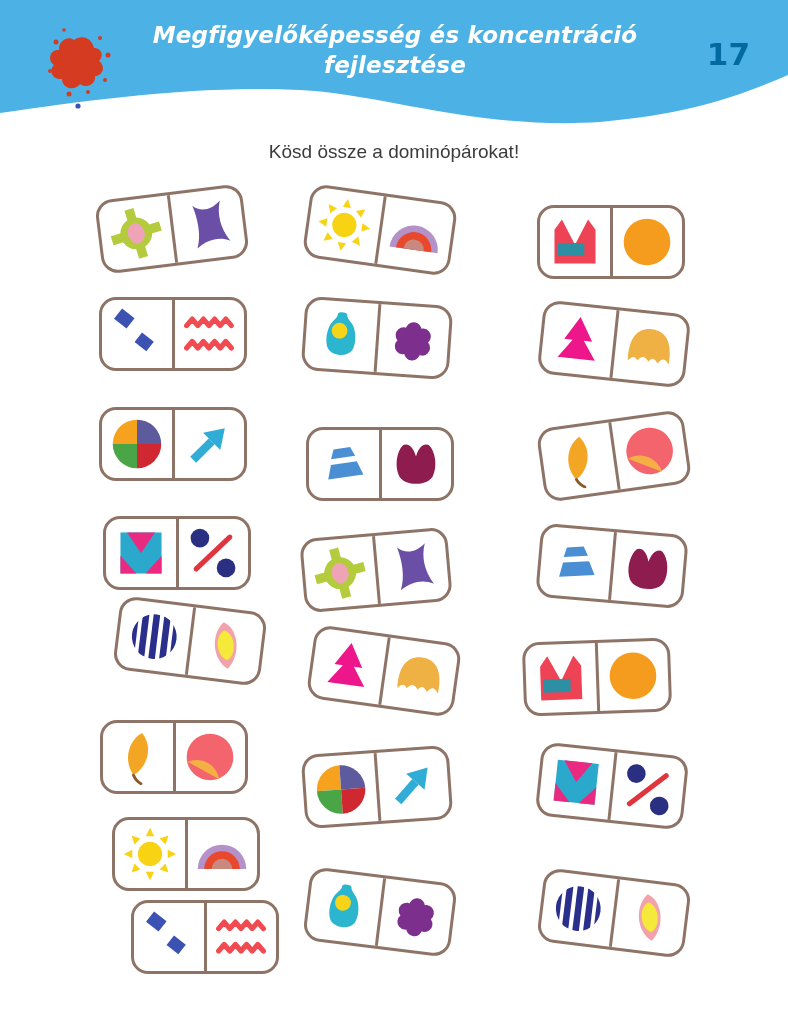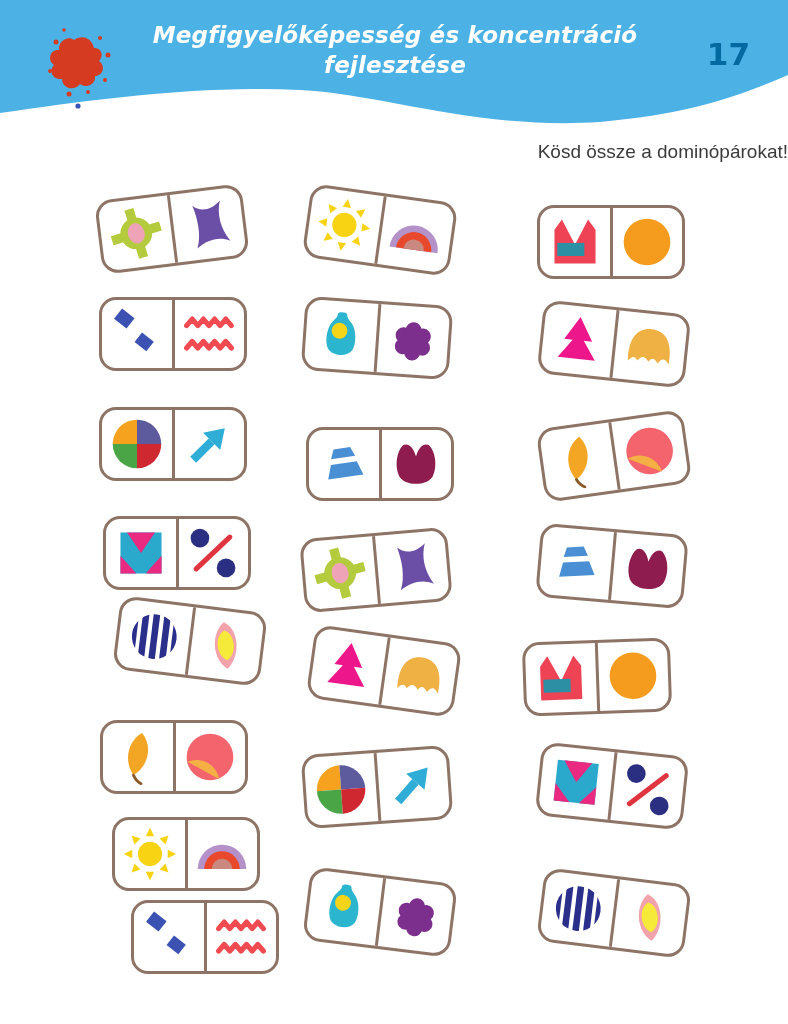--- a/index.html
+++ b/index.html
@@ -18,21 +18,21 @@
   }
   .title-line1 { font-size:23px; line-height:30px; letter-spacing:0.2px; }
   .title-line2 { font-size:23px; line-height:30px; }
   .page-number {
     position:absolute; top:36px; right:38px; color:#0369a1;
     font-size:31px; font-weight:700; font-family:"DejaVu Sans", sans-serif;
   }
   .splatter { position:absolute; top:22px; left:44px; }
   
   .instruction {
-    position:absolute; top:141px; left:0; width:788px; text-align:right;
+    position:absolute; top:141px; left:0; width:788px; text-align:center;
     font-size:19px; color:#3b3b3b;
   }
   
   #board { position:absolute; top:0; left:0; width:788px; height:1024px; }
   .domino {
     position:absolute; width:148px; height:74px; background:#ffffff;
     border:3px solid #8e7467; border-radius:17px;
     display:flex; align-items:stretch;
   }
   .domino .half { flex:1; display:flex; align-items:center; justify-content:center; }

